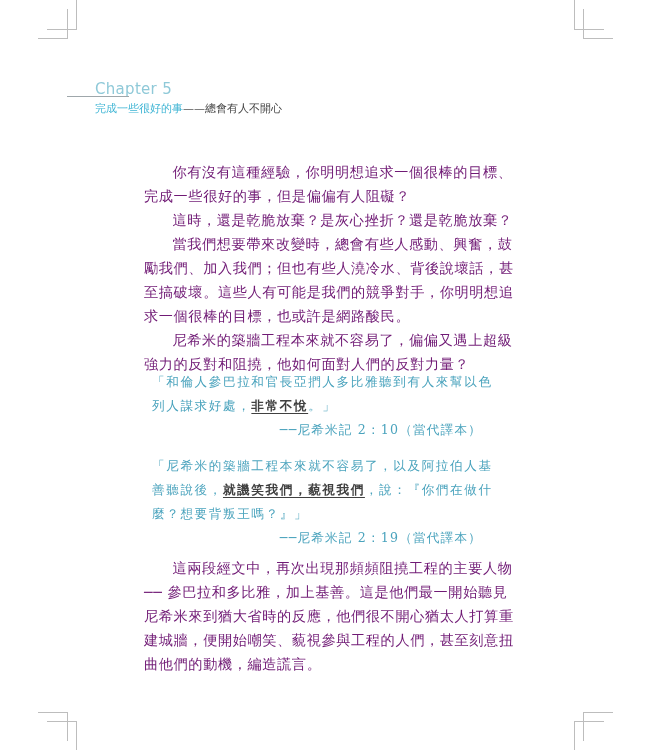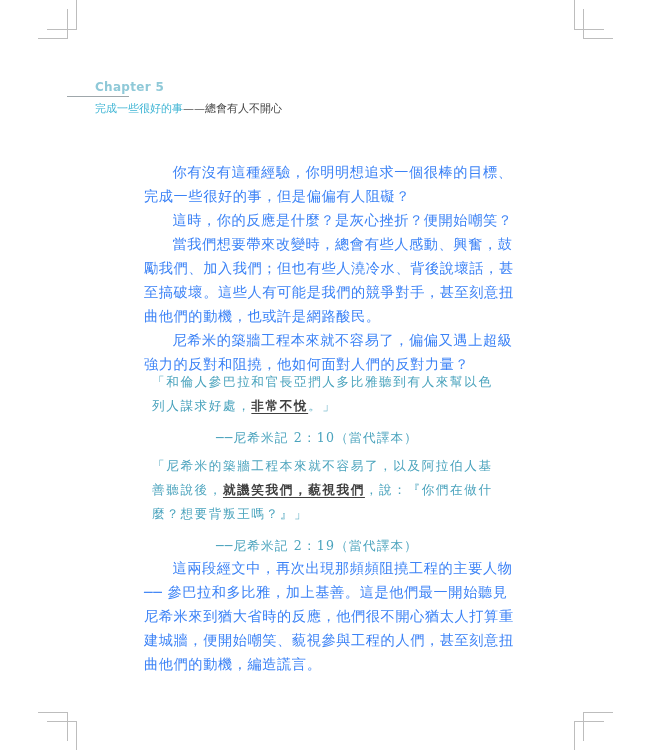--- a/index.html
+++ b/index.html
@@ -1,35 +1,35 @@
 <!DOCTYPE html>
 <html><head>
   <meta charset="utf-8">
   <style>
     html, body { margin: 0; padding: 0; background: #ffffff; }
     body { width: 650px; height: 750px; position: relative; overflow: hidden;
            font-family: "DejaVu Serif", "Liberation Serif", serif; color: #3a3a3a; }
     .crop { position: absolute; background: #bdbdbd; }
     .header { position: absolute; left: 0; top: 0; width: 650px; }
     .chapter-label { position: absolute; left: 95px; top: 80px; font-family: "DejaVu Sans", "Liberation Sans", sans-serif;
-                     font-size: 12px; color: #8fc9d8; letter-spacing: 0.3px; font-weight: 700; }
+                     font-size: 15px; color: #8fc9d8; letter-spacing: 0.3px; font-weight: 400; }
     .chapter-rule { position: absolute; left: 67px; top: 96px; width: 62px; height: 1px; background: #9fa7ab; }
     .chapter-title { position: absolute; left: 95px; top: 101px; font-size: 11px; white-space: nowrap;
                      font-family: "DejaVu Sans", "Liberation Sans", sans-serif; }
     .chapter-title .main { color: #3db4d4; }
     .chapter-title .dash { color: #555; }
     .chapter-title .sub { color: #444; }
-    .body-text { position: absolute; left: 144px; width: 372px; font-size: 14.2px; line-height: 24px; color: #3b82f6;
+    .body-text { position: absolute; left: 144px; width: 372px; font-size: 14.2px; line-height: 24px; color: #701a75;
                  letter-spacing: 0.6px; }
     .body-text p { margin: 0; text-indent: 28.4px; }
     .quote { position: absolute; left: 152px; width: 350px; font-size: 12.6px; line-height: 24px; color: #4aa3bd;
              letter-spacing: 1.6px; }
     .quote p { margin: 0; }
     .quote .em { color: #404040; font-weight: bold; text-decoration: underline; text-underline-offset: 3px; }
-    .quote .ref { text-align: center; padding-right: 20px; letter-spacing: 1.2px; margin-top: 8px; }
+    .quote .ref { text-align: right; padding-right: 20px; letter-spacing: 1.2px; }
   </style>
 </head>
 <body>
 
 <div>
   <div class="crop" style="left:76px; top:0; width:1px; height:29px;"></div>
   <div class="crop" style="left:47px; top:29px; width:30px; height:1px;"></div>
   <div class="crop" style="left:67px; top:9px; width:1px; height:29px;"></div>
   <div class="crop" style="left:38px; top:38px; width:30px; height:1px;"></div>
 </div>
@@ -55,22 +55,22 @@
 <div class="header">
   <div class="chapter-label">Chapter 5</div>
   <div class="chapter-rule"></div>
   <div class="chapter-title">
     <span class="main">完成一些很好的事</span><span class="dash">——</span><span class="sub">總會有人不開心</span>
   </div>
 </div>
 
 <div class="body-text" style="top:160px;">
   <p>你有沒有這種經驗，你明明想追求一個很棒的目標、完成一些很好的事，但是偏偏有人阻礙？</p>
-  <p>這時，你的反應是什麼？是灰心挫折？便開始嘲笑？</p>
-  <p>當我們想要帶來改變時，總會有些人感動、興奮，鼓勵我們、加入我們；但也有些人澆冷水、背後說壞話，甚至搞破壞。這些人有可能是我們的競爭對手，甚至刻意扭曲他們的動機，也或許是網路酸民。</p>
+  <p>這時，還是乾脆放棄？是灰心挫折？還是乾脆放棄？</p>
+  <p>當我們想要帶來改變時，總會有些人感動、興奮，鼓勵我們、加入我們；但也有些人澆冷水、背後說壞話，甚至搞破壞。這些人有可能是我們的競爭對手，你明明想追求一個很棒的目標，也或許是網路酸民。</p>
   <p>尼希米的築牆工程本來就不容易了，偏偏又遇上超級強力的反對和阻撓，他如何面對人們的反對力量？</p>
 </div>
 
 <div class="quote" style="top:370px;">
   <p><span>「和倫人參巴拉和官長亞捫人多比雅聽到有人來幫以色列人謀求好處，</span><span class="em">非常不悅</span><span>。」</span></p>
   <p class="ref">──尼希米記 2：10（當代譯本）</p>
 </div>
 
 <div class="quote" style="top:454px;">
   <p><span>「尼希米的築牆工程本來就不容易了，以及阿拉伯人基善聽說後，</span><span class="em">就譏笑我們，藐視我們</span><span>，說：『你們在做什麼？想要背叛王嗎？』」</span></p>

